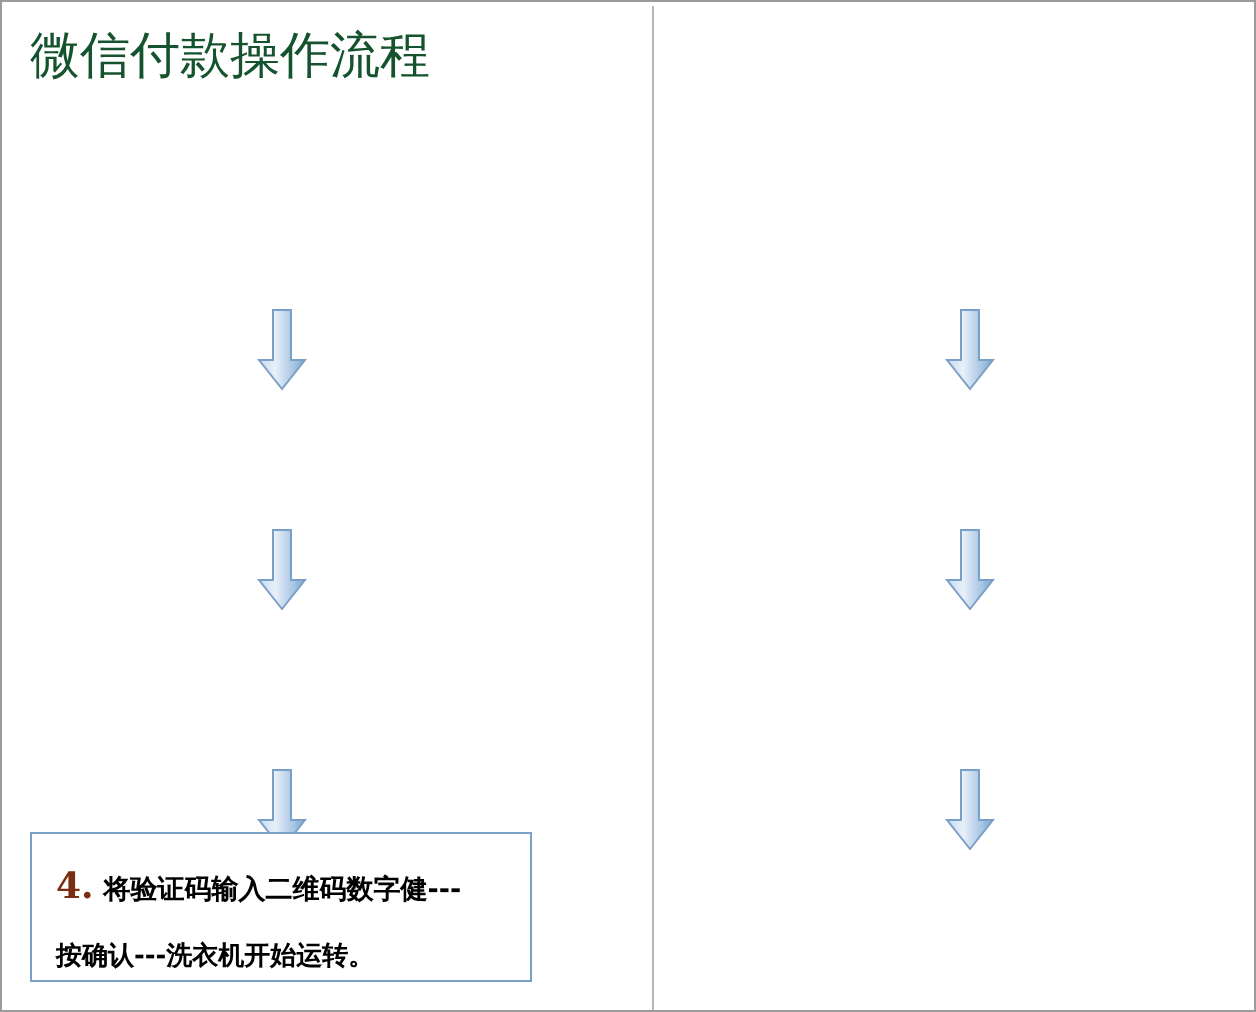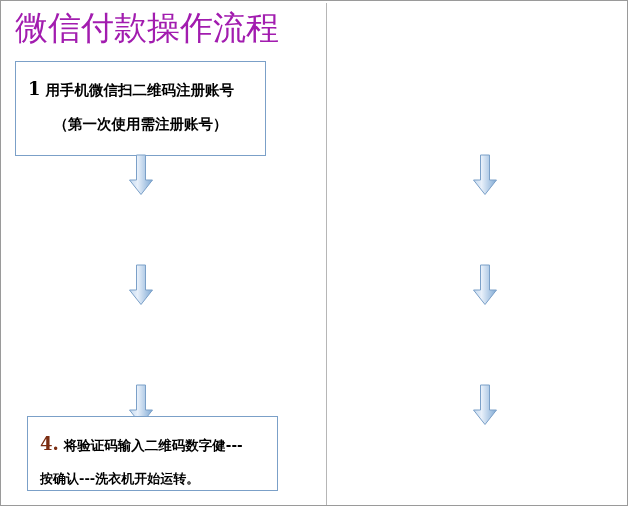--- a/index.html
+++ b/index.html
@@ -34,23 +34,23 @@
     left: 325px;
     top: 2px;
     width: 0;
     height: 502px;
     border-left: 1px solid #b6b6b6;
   }
 
   .flow-title {
     position: absolute;
     font-family: "DejaVu Sans", "Liberation Sans", sans-serif;
-    font-size: 33px;
+    font-size: 25px;
     line-height: 32px;
-    color: #a21caf;
+    color: #14532d;
     white-space: nowrap;
     letter-spacing: 0px;
   }
   .flow-title.left  { left: 14px;  top: 11px; }
 
   .step-box {
     position: absolute;
     box-sizing: border-box;
     border: 1px solid #7ba0c8;
     background: #ffffff;
@@ -94,26 +94,20 @@
 <body>
 
 <div class="page">
 
   <div class="col-divider"></div>
 
   <div class="column col-left">
 
     <div class="flow-title left">微信付款操作流程</div>
 
-    <div class="step-box" style="top:60px; height:95px;">
-      <div class="step-line">
-        <span class="num">1</span><span class="sp"></span><span>用手机微信扫二维码注册账号</span>
-      </div>
-      <div class="step-line center paren">（第一次使用需注册账号）</div>
-    </div>
 
     <div class="arrow" style="left:127px; top:153px;">
       <svg viewBox="0 0 26 42" xmlns="http://www.w3.org/2000/svg">
         <defs>
           <linearGradient id="agL1" x1="0" y1="0" x2="1" y2="0">
             <stop offset="0%" stop-color="#c3d8ee"></stop>
             <stop offset="35%" stop-color="#e8f0fa"></stop>
             <stop offset="100%" stop-color="#7fa9d4"></stop>
           </linearGradient>
         </defs>
@@ -142,21 +136,21 @@
           <linearGradient id="agL3" x1="0" y1="0" x2="1" y2="0">
             <stop offset="0%" stop-color="#c3d8ee"></stop>
             <stop offset="35%" stop-color="#e8f0fa"></stop>
             <stop offset="100%" stop-color="#7fa9d4"></stop>
           </linearGradient>
         </defs>
         <polygon points="8.5,1 17.5,1 17.5,26 24.5,26 13,40.5 1.5,26 8.5,26" fill="url(#agL3)" stroke="#7ba0c8" stroke-width="1"></polygon>
       </svg>
     </div>
 
-    <div class="step-box" style="top:415px; height:75px;margin-left:12px;">
+    <div class="step-box" style="top:415px; height:75px;">
       <div class="step-line" style="font-size:13.5px;">
         <span class="num-red">4.</span><span class="sp"></span><span>将验证码输入二维码数字健---</span>
       </div>
       <div class="step-line" style="font-size:13px;">按确认---洗衣机开始运转。</div>
     </div>
 
   </div>
 
   <div class="column col-right">
 

